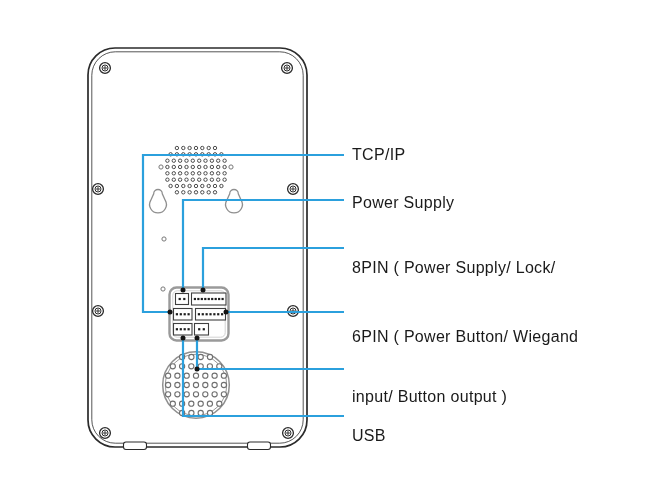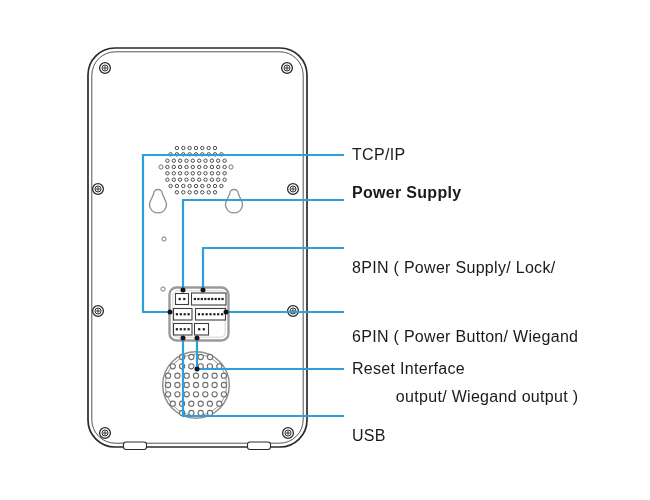--- a/index.html
+++ b/index.html
@@ -1,28 +1,28 @@
 <!DOCTYPE html>
 <html><head>
 <meta charset="utf-8">
 <style>
   html,body{margin:0;padding:0;background:#fff;}
   .stage{
     position:relative;width:650px;height:500px;background:var(--bg,#fff);
-    overflow:hidden;font-family:"Liberation Sans",sans-serif;text-align:right;
+    overflow:hidden;font-family:"Liberation Sans",sans-serif;
   }
   .stage svg{position:absolute;left:0;top:0;}
   .lbl{
     position:absolute;left:352px;color:var(--text,#1a1a1a);
     font-size:16px;line-height:19px;letter-spacing:0.3px;white-space:nowrap;
   }
   .lbl.two{line-height:27.5px;}
   .ln{display:block;margin-top:32px;}
   #lbl-tcpip{top:145px;}
-  #lbl-power{top:183px;font-weight:bold;}
+  #lbl-power{top:193px;}
   #lbl-pin8{top:222px;}
   #lbl-pin6{top:291px;}
   #lbl-reset{top:359px;}
   #lbl-usb{top:426px;}
 </style>
 </head>
 <body>
 
 <div class="stage" style="--accent: #2BA0DD; --outline: #2B2B2B; --detail: #8F8F8F; --text: #1A1A1A; --bg: #FFFFFF;">
 
@@ -262,18 +262,17 @@
     </g>
   </svg>
 
   <div class="lbl" id="lbl-tcpip">TCP/IP</div>
   <div class="lbl" id="lbl-power">Power Supply</div>
   <div class="lbl two" id="lbl-pin8">
     <span class="ln">8PIN ( Power Supply/ Lock/</span>
   </div>
   <div class="lbl two" id="lbl-pin6">
     <span class="ln">6PIN ( Power Button/ Wiegand</span>
-    <span class="ln">output/ Wiegand output )</span>
+    <span class="ln">input/ Button output )</span>
   </div>
-  <div class="lbl" id="lbl-reset">Reset Interface</div>
   <div class="lbl" id="lbl-usb">USB</div>
 
 </div>
 
 </body></html>

